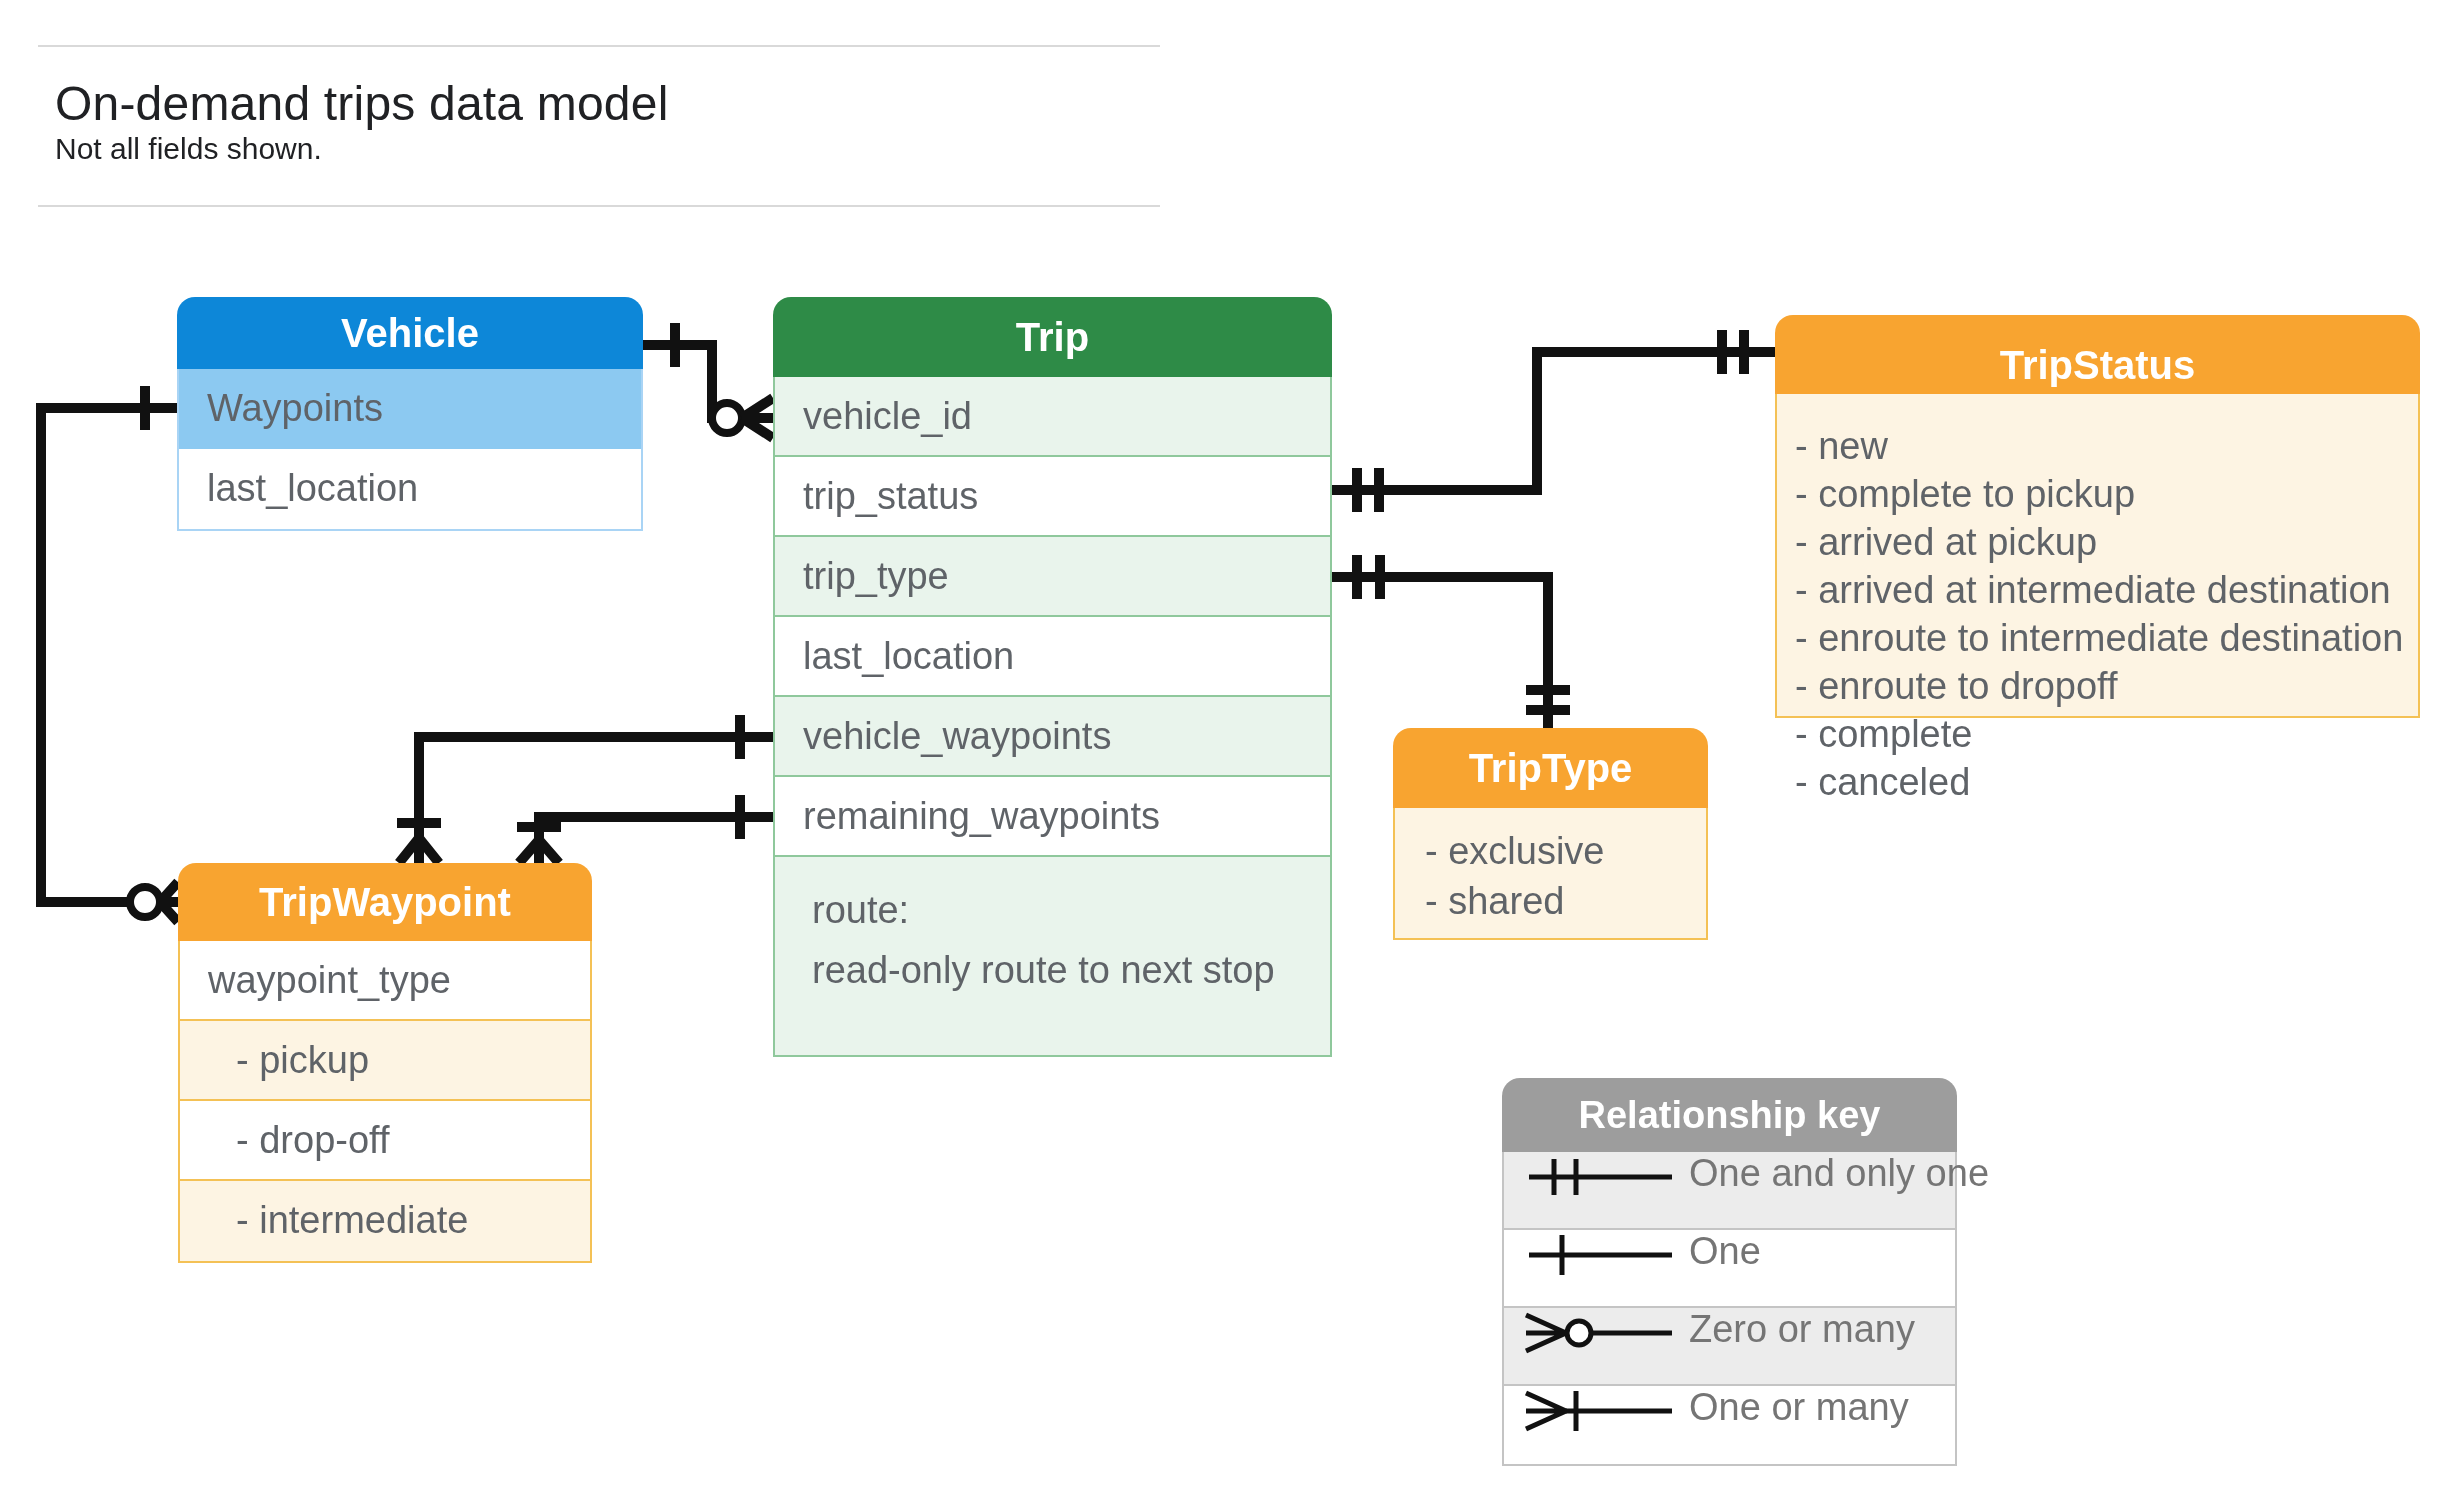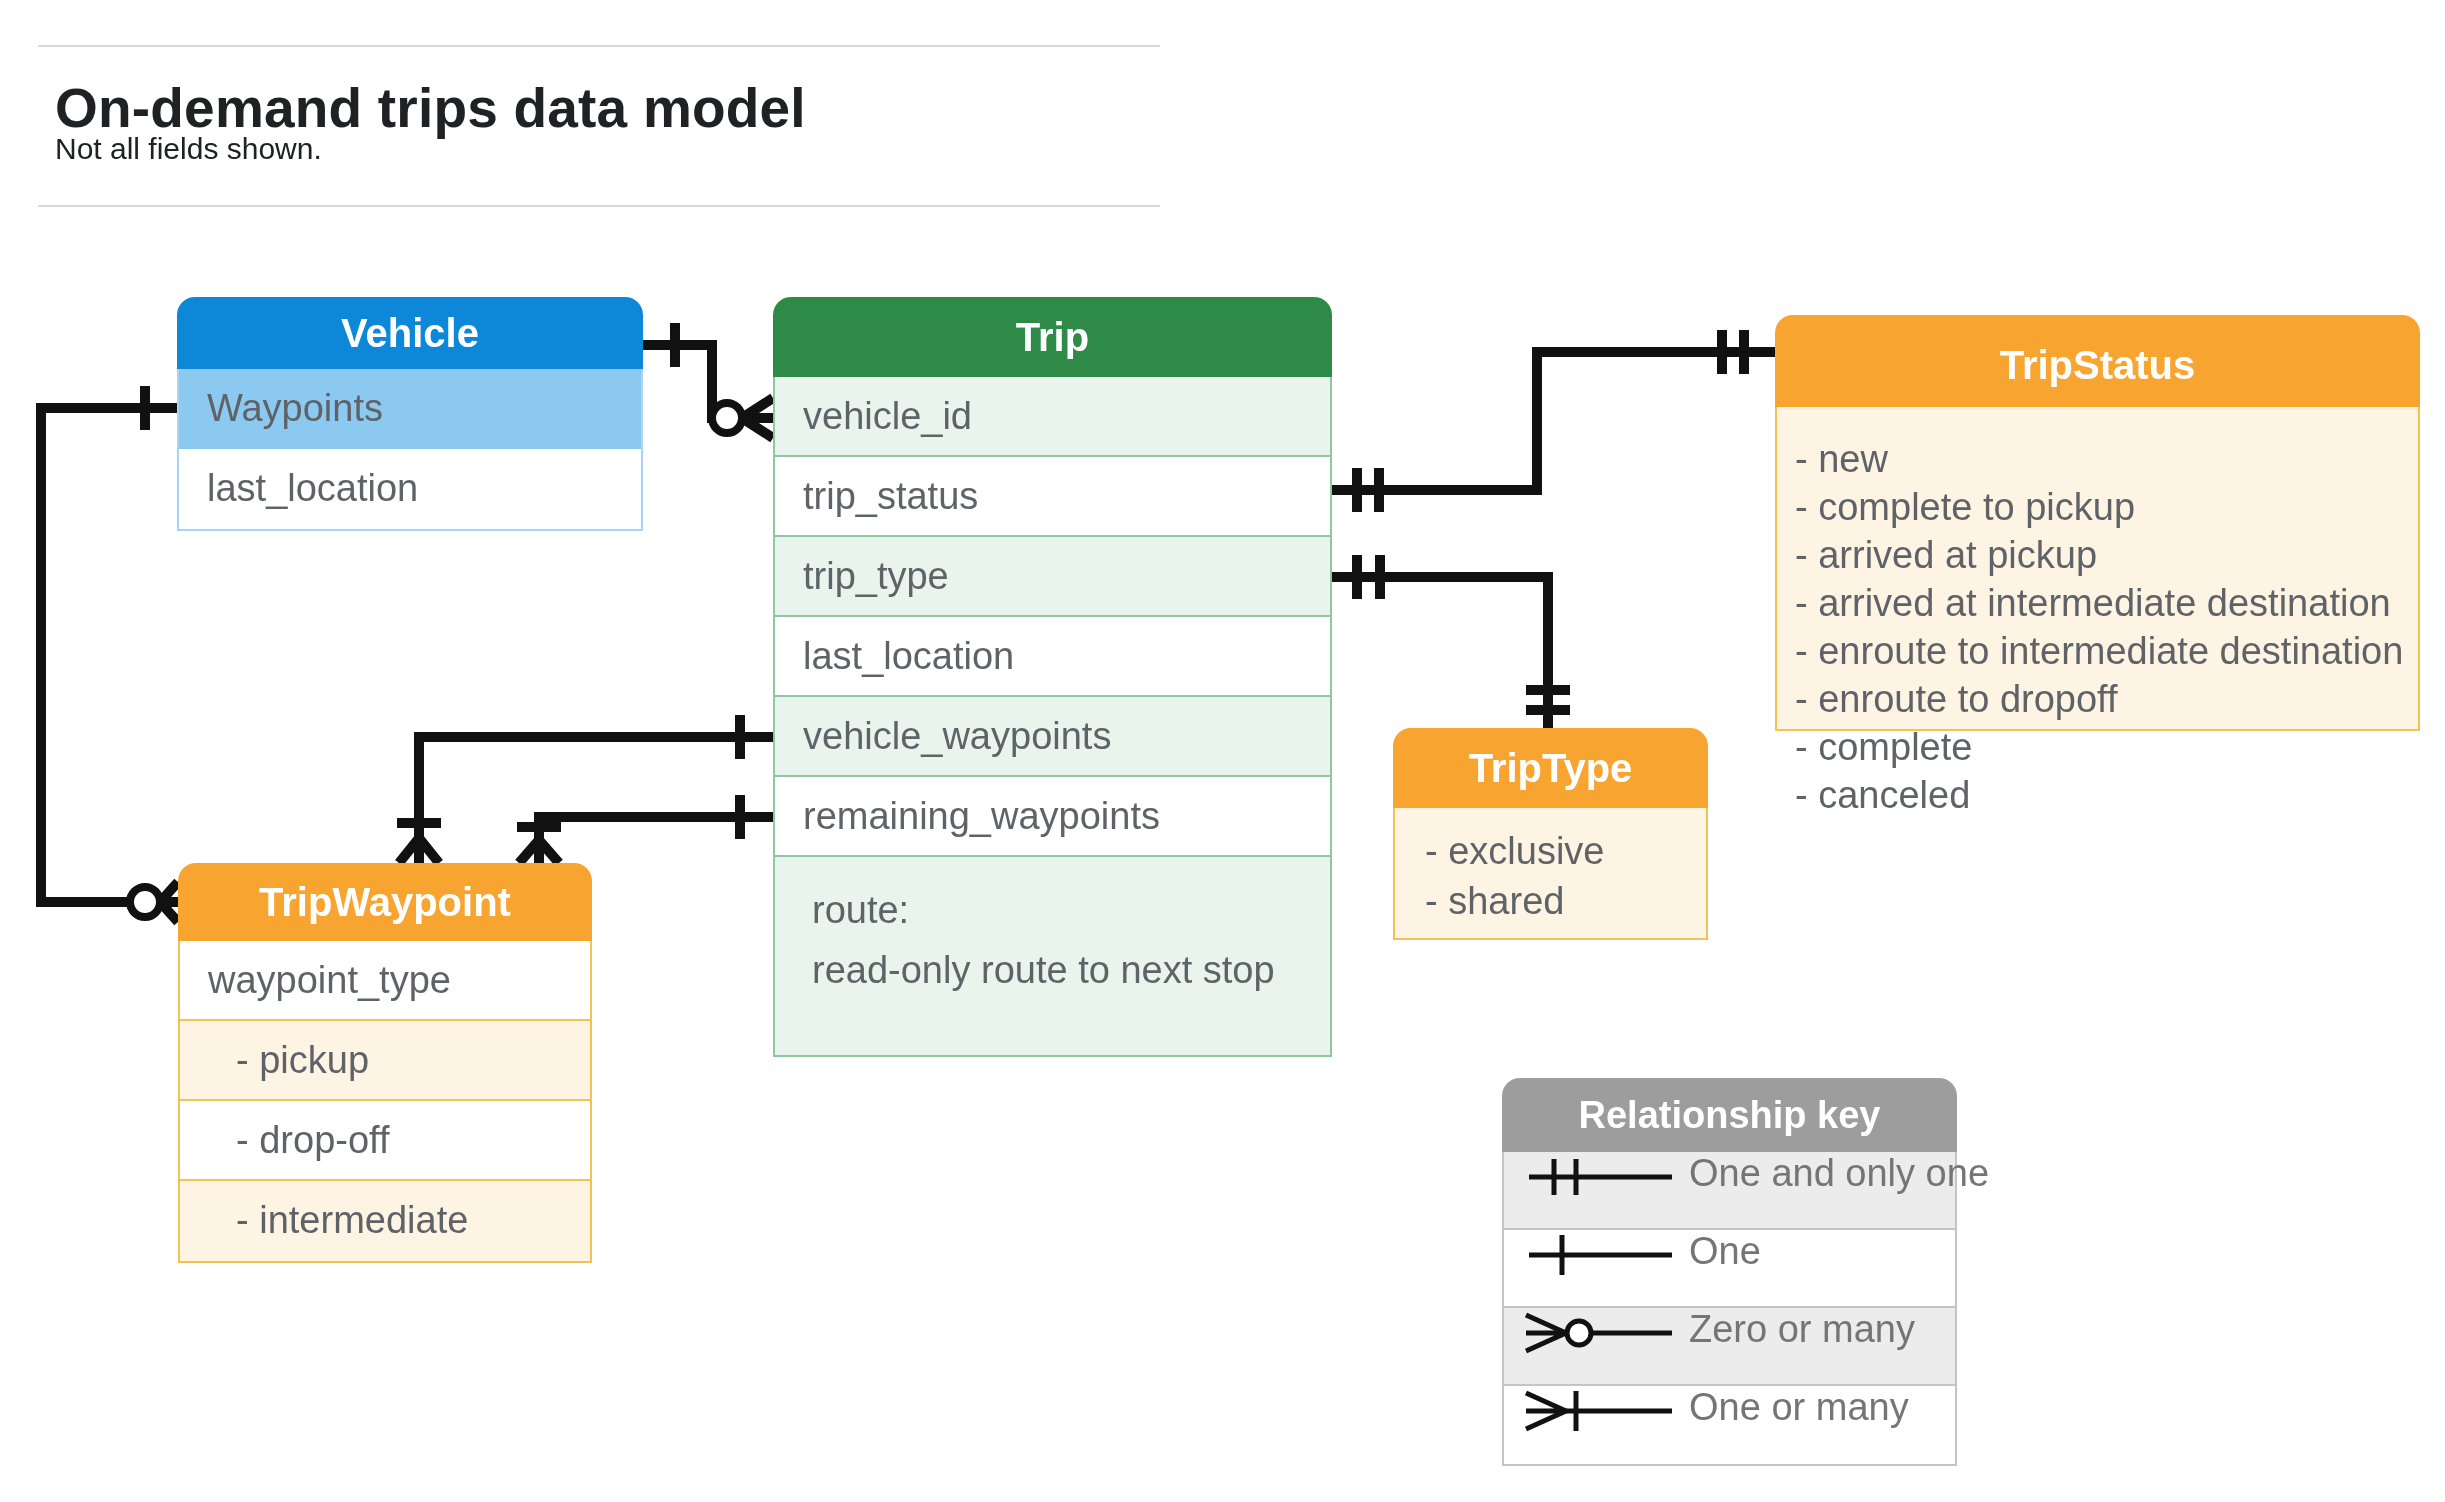--- a/index.html
+++ b/index.html
@@ -9,21 +9,21 @@
     --gray-header:#9d9d9d; --gray-light:#ececec; --gray-border:#c4c4c4;
     --row-text:#5f6368; --title-text:#202124; --legend-text:#757575;
     --line:#111111; --divider:#d9d9d9;
   }
   *{box-sizing:border-box;margin:0;padding:0}
   html,body{background:#fff}
   body{font-family:"Liberation Sans","DejaVu Sans",sans-serif;}
   .canvas{position:relative;width:2445px;height:1502px;background:#fff;overflow:hidden}
 
   .hr{position:absolute;height:2px;background:var(--divider)}
-  .page-title{position:absolute;left:55px;top:76px;font-size:55px;font-weight:700;color:var(--title-text);letter-spacing:.2px}
+  .page-title{position:absolute;left:55px;top:76px;font-size:48px;font-weight:400;color:var(--title-text);letter-spacing:.2px}
   .page-subtitle{position:absolute;left:55px;top:132px;font-size:30px;color:var(--title-text)}
 
   .entity{position:absolute}
   .entity .hdr{height:80px;line-height:80px;text-align:center;color:#fff;font-size:40px;font-weight:700;border-radius:18px 18px 0 0}
   .entity .body{background:#fff}
   .row{height:80px;line-height:78px;font-size:38px;color:var(--row-text);padding-left:28px;white-space:nowrap;overflow:hidden}
   .row.indent{padding-left:56px}
 
   
   .vehicle{left:177px;top:297px;width:466px}
@@ -39,21 +39,21 @@
   .trip .row:last-child,.trip .row-tall{border-bottom:none}
   .trip .row.tint{background:var(--green-light)}
   .trip .row-tall{height:198px;line-height:1;padding-top:34px;background:var(--green-light);font-size:38px;color:var(--row-text);padding-left:37px}
   .trip .row-tall div{margin-bottom:22px}
 
   
   .orange-entity .hdr{background:var(--orange)}
   .orange-entity .body{border:2px solid var(--orange-border);border-top:none}
 
   .tripstatus{left:1775px;top:315px;width:645px}
-  .tripstatus .hdr{height:92px;line-height:100px}
+  .tripstatus .hdr{height:79px;line-height:100px}
   .tripstatus .body{background:var(--cream);padding:28px 0 0 18px;height:324px}
   .tripstatus .li{font-size:38px;color:var(--row-text);line-height:48px;white-space:nowrap}
 
   .triptype{left:1393px;top:728px;width:315px}
   .triptype .body{background:var(--cream);padding:18px 0 0 30px;height:132px}
   .triptype .li{font-size:38px;color:var(--row-text);line-height:50px;white-space:nowrap}
 
   .tripwaypoint{left:178px;top:863px;width:414px}
   .tripwaypoint .hdr{height:78px;line-height:78px}
   .tripwaypoint .row{border-bottom:2px solid var(--orange-border)}

